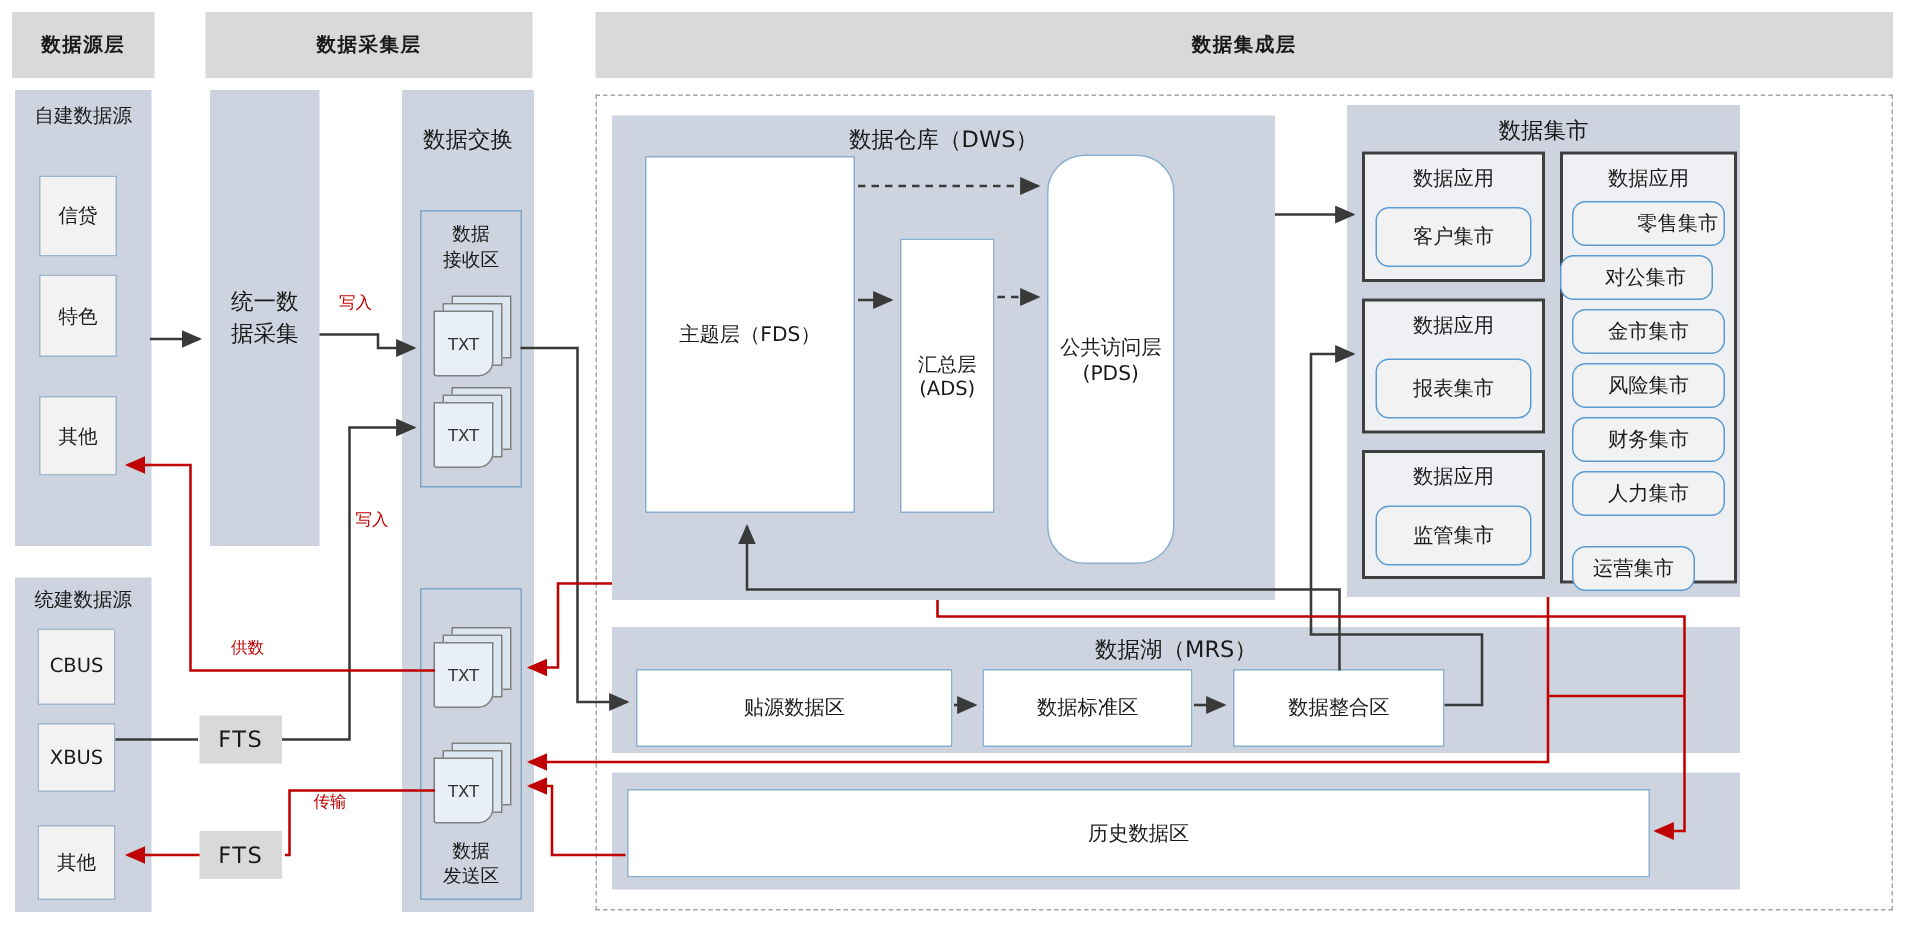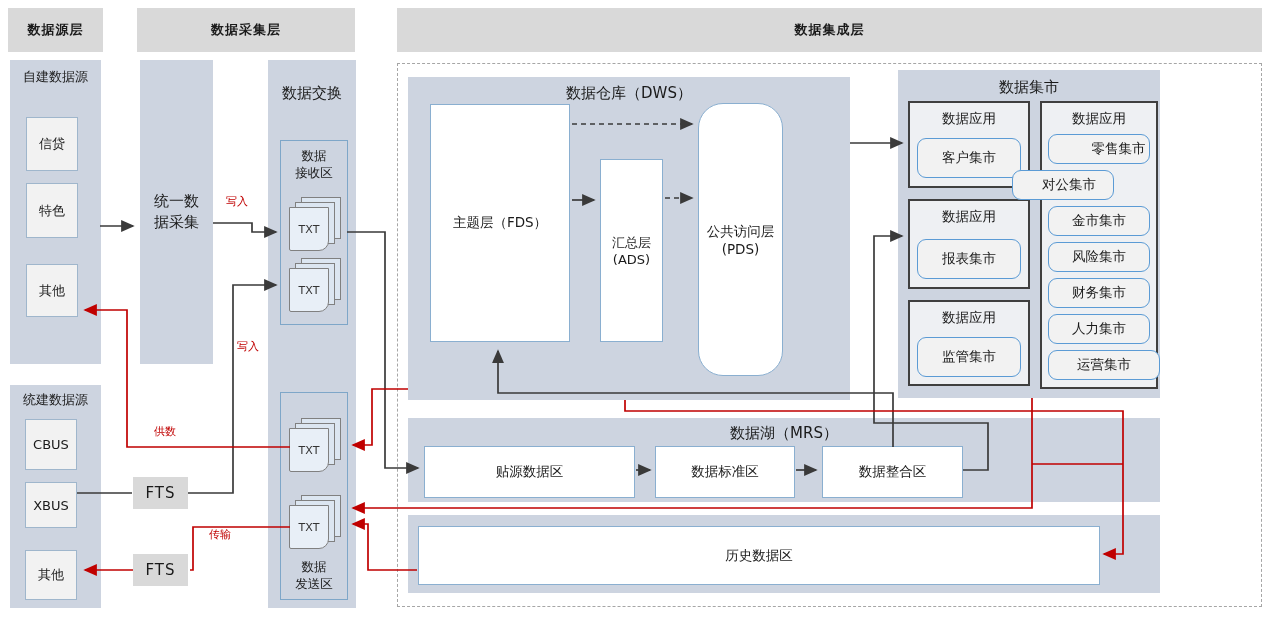--- a/index.html
+++ b/index.html
@@ -135,26 +135,26 @@
   <div class="abs pill" style="left:917px;top:239px;width:104px;height:40px;">报表集市</div>
   <div class="abs appblock" style="left:908px;top:300px;width:122px;height:86px;">
     <div class="apptitle">数据应用</div>
   </div>
   <div class="abs pill" style="left:917px;top:337px;width:104px;height:40px;">监管集市</div>
 
   <div class="abs appblock" style="left:1040px;top:101px;width:118px;height:288px;">
     <div class="apptitle">数据应用</div>
   </div>
   <div class="abs pill" style="left:1048px;top:134px;width:102px;height:30px;padding-left:39px;">零售集市</div>
-  <div class="abs pill" style="left:1012px;top:170px;width:102px;height:30px;padding-left:12px;">对公集市</div>
+  <div class="abs pill" style="left:1040px;top:170px;width:102px;height:30px;padding-left:12px;">对公集市</div>
   <div class="abs pill" style="left:1048px;top:206px;width:102px;height:30px;">金市集市</div>
   <div class="abs pill" style="left:1048px;top:242px;width:102px;height:30px;">风险集市</div>
   <div class="abs pill" style="left:1048px;top:278px;width:102px;height:30px;">财务集市</div>
   <div class="abs pill" style="left:1048px;top:314px;width:102px;height:30px;">人力集市</div>
-  <div class="abs pill" style="left:1048px;top:350px;width:112px;height:30px;">运营集市</div>
+  <div class="abs pill" style="left:1048px;top:364px;width:82px;height:30px;">运营集市</div>
 
   <div class="abs panel" style="left:408px;top:418px;width:752px;height:84px;">
     <div class="ptitle-lg" style="margin-top:6px;">数据湖（MRS）</div>
   </div>
   <div class="abs wbox" style="left:424px;top:446px;width:211px;height:52px;">贴源数据区</div>
   <div class="abs wbox" style="left:655px;top:446px;width:140px;height:52px;">数据标准区</div>
   <div class="abs wbox" style="left:822px;top:446px;width:141px;height:52px;">数据整合区</div>
 
   <div class="abs panel" style="left:408px;top:515px;width:752px;height:78px;"></div>
   <div class="abs wbox" style="left:418px;top:526px;width:682px;height:59px;">历史数据区</div>

